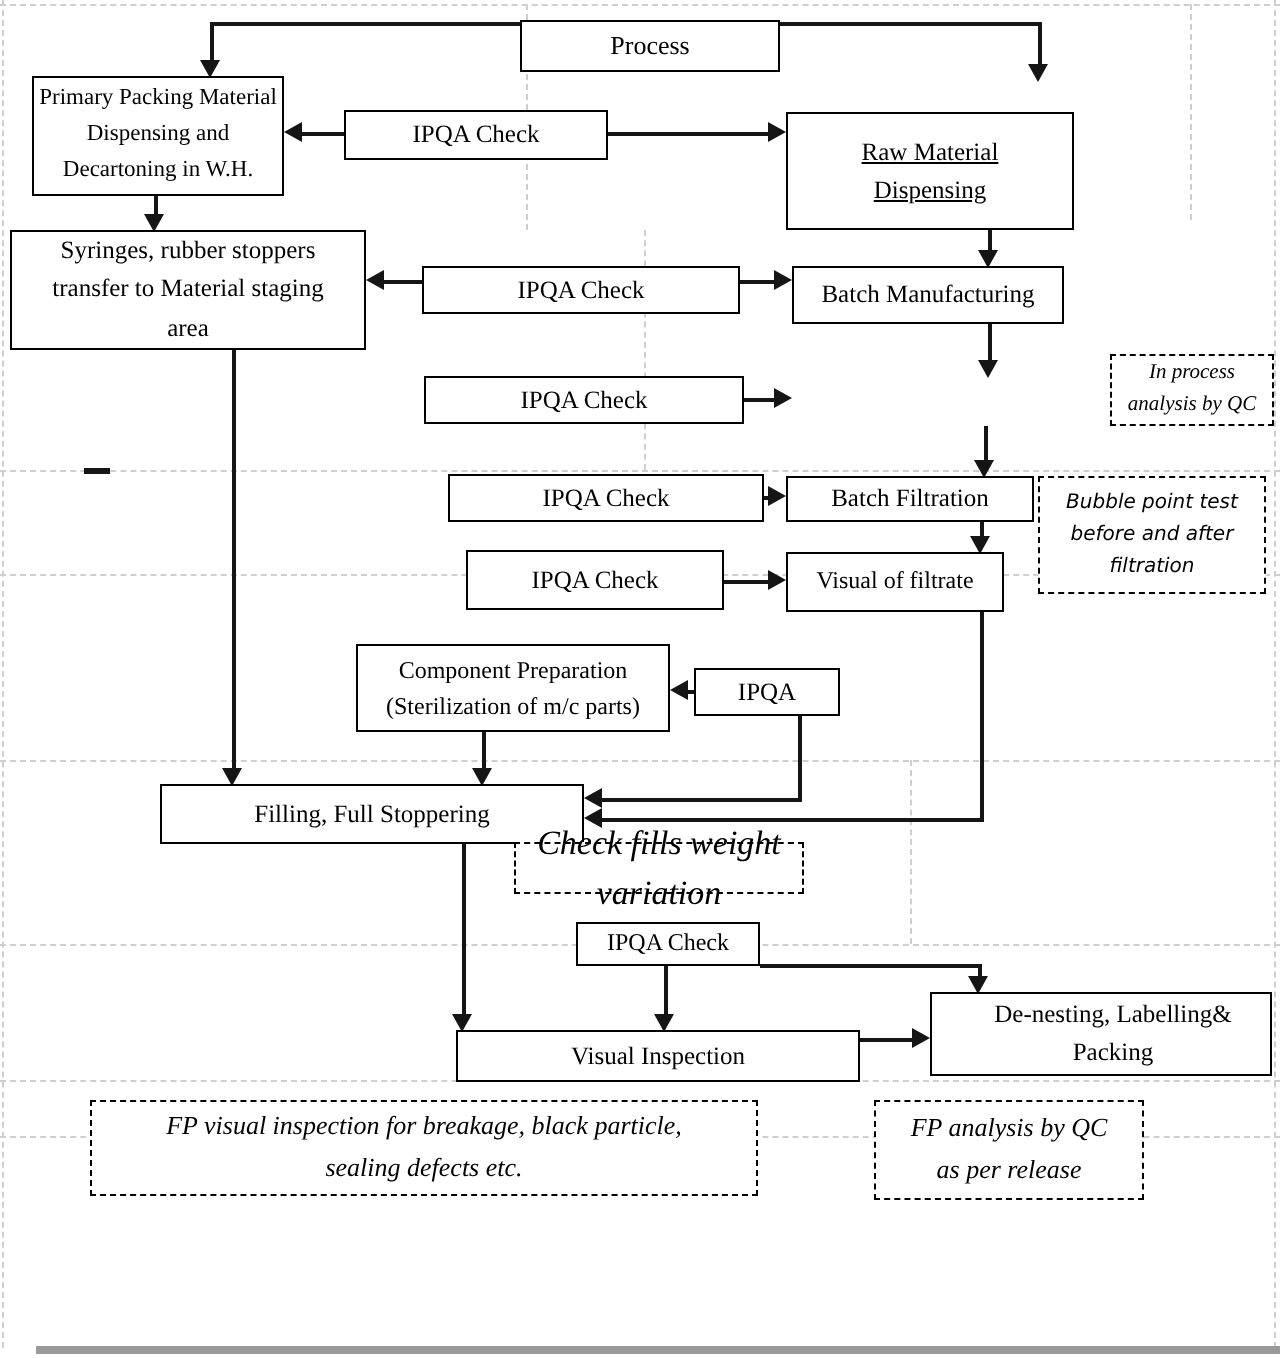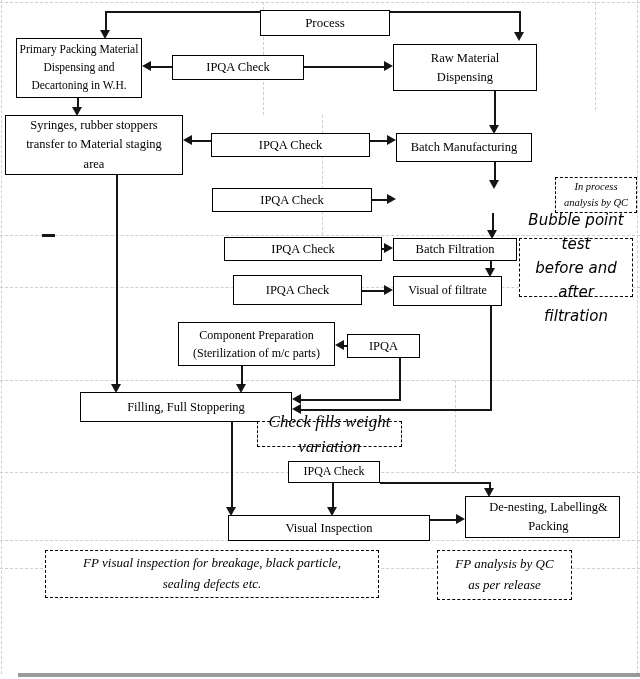--- a/index.html
+++ b/index.html
@@ -111,44 +111,44 @@
   <div class="ah down" style="left:484px;top:488px;"></div>
 
   <div class="ln h" style="left:430px;top:519px;width:27px;"></div>
   <div class="ah right" style="left:456px;top:514px;"></div>
 
   <div class="box" style="left:260px;top:10px;width:130px;height:26px;font-size:13px;">Process</div>
   <div class="box" style="left:16px;top:38px;width:126px;height:60px;font-size:11.5px;line-height:1.55;">Primary Packing Material
 Dispensing and
 Decartoning in W.H.</div>
   <div class="box" style="left:172px;top:55px;width:132px;height:25px;">IPQA Check</div>
-  <div class="box" style="left:393px;top:44px;width:144px;height:47px;">Raw Material
+  <div class="box" style="left:393px;top:56px;width:144px;height:59px;text-decoration:underline;">Raw Material
 Dispensing</div>
   <div class="box" style="left:5px;top:115px;width:178px;height:60px;line-height:1.55;">Syringes, rubber stoppers
 transfer to Material staging
 area</div>
   <div class="box" style="left:211px;top:133px;width:159px;height:24px;">IPQA Check</div>
   <div class="box" style="left:396px;top:133px;width:136px;height:29px;">Batch Manufacturing</div>
   <div class="box" style="left:212px;top:188px;width:160px;height:24px;">IPQA Check</div>
   <div class="box" style="left:224px;top:237px;width:158px;height:24px;">IPQA Check</div>
   <div class="box" style="left:393px;top:238px;width:124px;height:23px;">Batch Filtration</div>
   <div class="box" style="left:233px;top:275px;width:129px;height:30px;">IPQA Check</div>
   <div class="box" style="left:393px;top:276px;width:109px;height:30px;font-size:12px;">Visual of filtrate</div>
   <div class="box" style="left:178px;top:322px;width:157px;height:44px;font-size:12px;line-height:1.5;">Component Preparation
 (Sterilization of m/c parts)</div>
   <div class="box" style="left:347px;top:334px;width:73px;height:24px;">IPQA</div>
   <div class="box" style="left:80px;top:392px;width:212px;height:30px;">Filling, Full Stoppering</div>
   <div class="box" style="left:288px;top:461px;width:92px;height:22px;font-size:12px;">IPQA Check</div>
   <div class="box" style="left:228px;top:515px;width:202px;height:26px;text-align:center;">Visual Inspection</div>
-  <div class="box" style="left:465px;top:496px;width:155px;height:42px;line-height:1.5;padding-left:14px;">De-nesting, Labelling&amp;
+  <div class="box" style="left:465px;top:496px;width:171px;height:42px;line-height:1.5;padding-left:14px;">De-nesting, Labelling&amp;
 Packing</div>
 
   <div class="box dashed" style="left:555px;top:177px;width:82px;height:36px;">In process
 analysis by QC</div>
-  <div class="box dashed" style="left:519px;top:238px;width:114px;height:59px;font-family:'DejaVu Sans',sans-serif;font-size:15px;line-height:1.6;">Bubble point test
+  <div class="box dashed" style="left:519px;top:238px;width:114px;height:59px;font-family:'DejaVu Sans',sans-serif;font-size:10px;line-height:1.6;">Bubble point test
 before and after
 filtration</div>
   <div class="box dashed" style="left:257px;top:421px;width:145px;height:26px;font-size:17px;">Check fills weight variation</div>
   <div class="box dashed" style="left:45px;top:550px;width:334px;height:48px;font-size:13px;line-height:1.6;font-family:Liberation Serif, serif;">FP visual inspection for breakage, black particle,
 sealing defects etc.</div>
   <div class="box dashed" style="left:437px;top:550px;width:135px;height:50px;font-size:13px;line-height:1.6;">FP analysis by QC
 as per release</div>
 
 </div>
 

